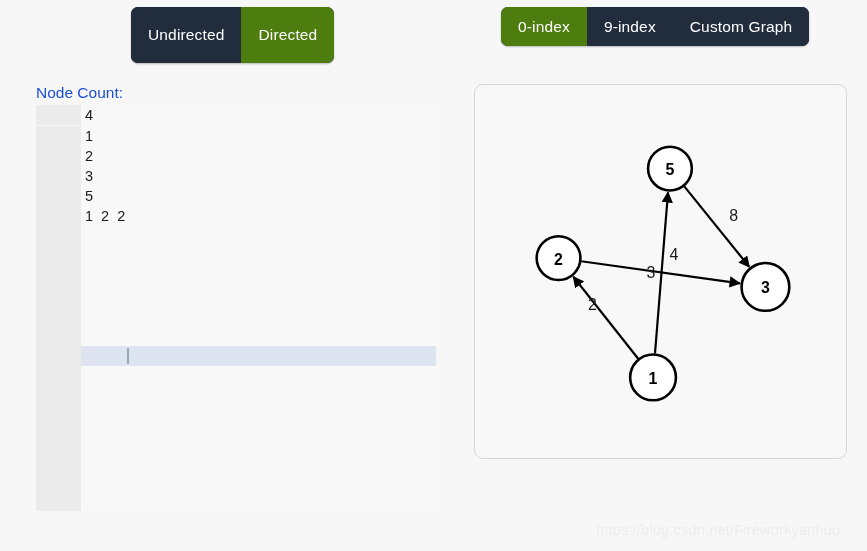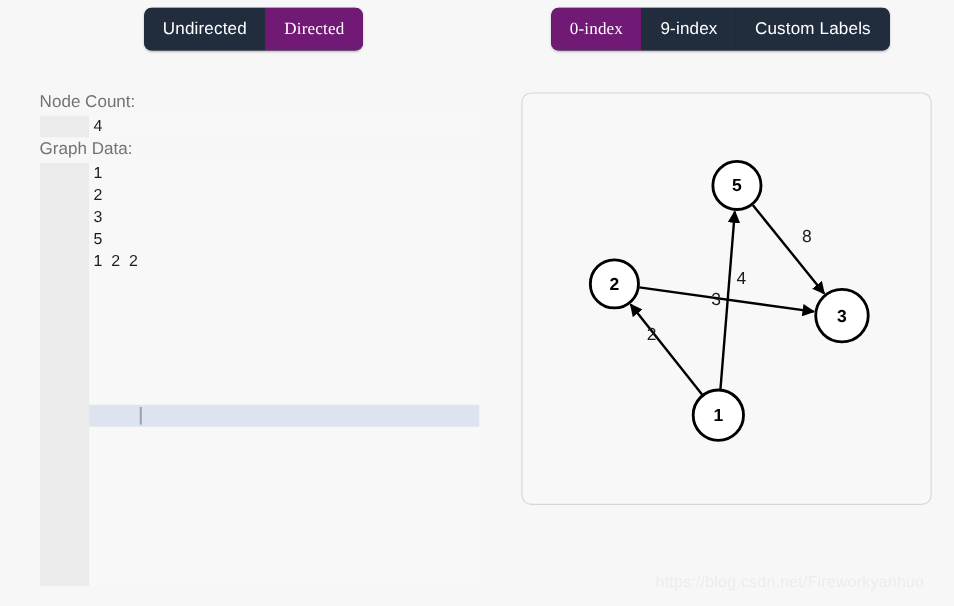--- a/index.html
+++ b/index.html
@@ -14,49 +14,49 @@
 
   
   .toggle-group {
     position: absolute;
     display: flex;
     background: #1c2432;
     border-radius: 7px;
     overflow: hidden;
     box-shadow: 0 1px 2px rgba(0,0,0,0.25);
   }
-  #mode-toggle { left: 131px; top: 7px; height: 39px; }
+  #mode-toggle { left: 131px; top: 7px; height: 56px; }
   #index-toggle { left: 501px; top: 7px; height: 39px; align-items: center; }
 
   .toggle-btn {
     display: flex;
     align-items: center;
     justify-content: center;
     padding: 0 17px;
     height: 100%;
     color: #ffffff;
     font-size: 15.5px;
     letter-spacing: 0.15px;
     background: #212c3d;
     border: none;
     cursor: pointer;
     white-space: nowrap;
     font-family: "Liberation Sans", sans-serif;
   }
-  .toggle-btn.active { background: #701a75; font-family: Liberation Serif, serif; }
+  .toggle-btn.active { background: #4d7c0f; }
 
   
   #left-pane {
     position: absolute;
     left: 36px; top: 82px;
     width: 400px;
   }
   .field-label {
     font-size: 15.5px;
-    color: #737373;
+    color: #1d4ed8;
     line-height: 22px;
     margin: 0;
     padding-left: 0px;
     font-family: "Liberation Sans", sans-serif;
   }
 
   .code-editor {
     position: relative;
     background: #f8f8f8;
     display: flex;
@@ -153,35 +153,34 @@
 <div id="root">
 
   <div class="toggle-group" id="mode-toggle">
     <button class="toggle-btn">Undirected</button>
     <button class="toggle-btn active">Directed</button>
   </div>
 
   <div class="toggle-group" id="index-toggle">
     <button class="toggle-btn active">0-index</button>
     <button class="toggle-btn">9-index</button>
-    <button class="toggle-btn">Custom Labels</button>
+    <button class="toggle-btn">Custom Graph</button>
   </div>
 
   <div id="left-pane">
 
     <div class="field-label">Node Count:</div>
 
     <div class="code-editor" id="node-count-editor">
       <div class="gutter"></div>
       <div class="code-area">
         <div class="code-line">4</div>
       </div>
     </div>
 
-    <div class="field-label">Graph Data:</div>
 
     <div class="code-editor" id="graph-data-editor">
       <div class="gutter"></div>
       <div class="code-area" id="gd-code-area">
         <div class="active-line" id="gd-active-line" style="top: 220px;"></div>
         <div class="caret" id="gd-caret" style="top: 222px;"></div>
         <div id="gd-lines">
             <div class="code-line">1</div>
             <div class="code-line">2</div>
             <div class="code-line">3</div>

